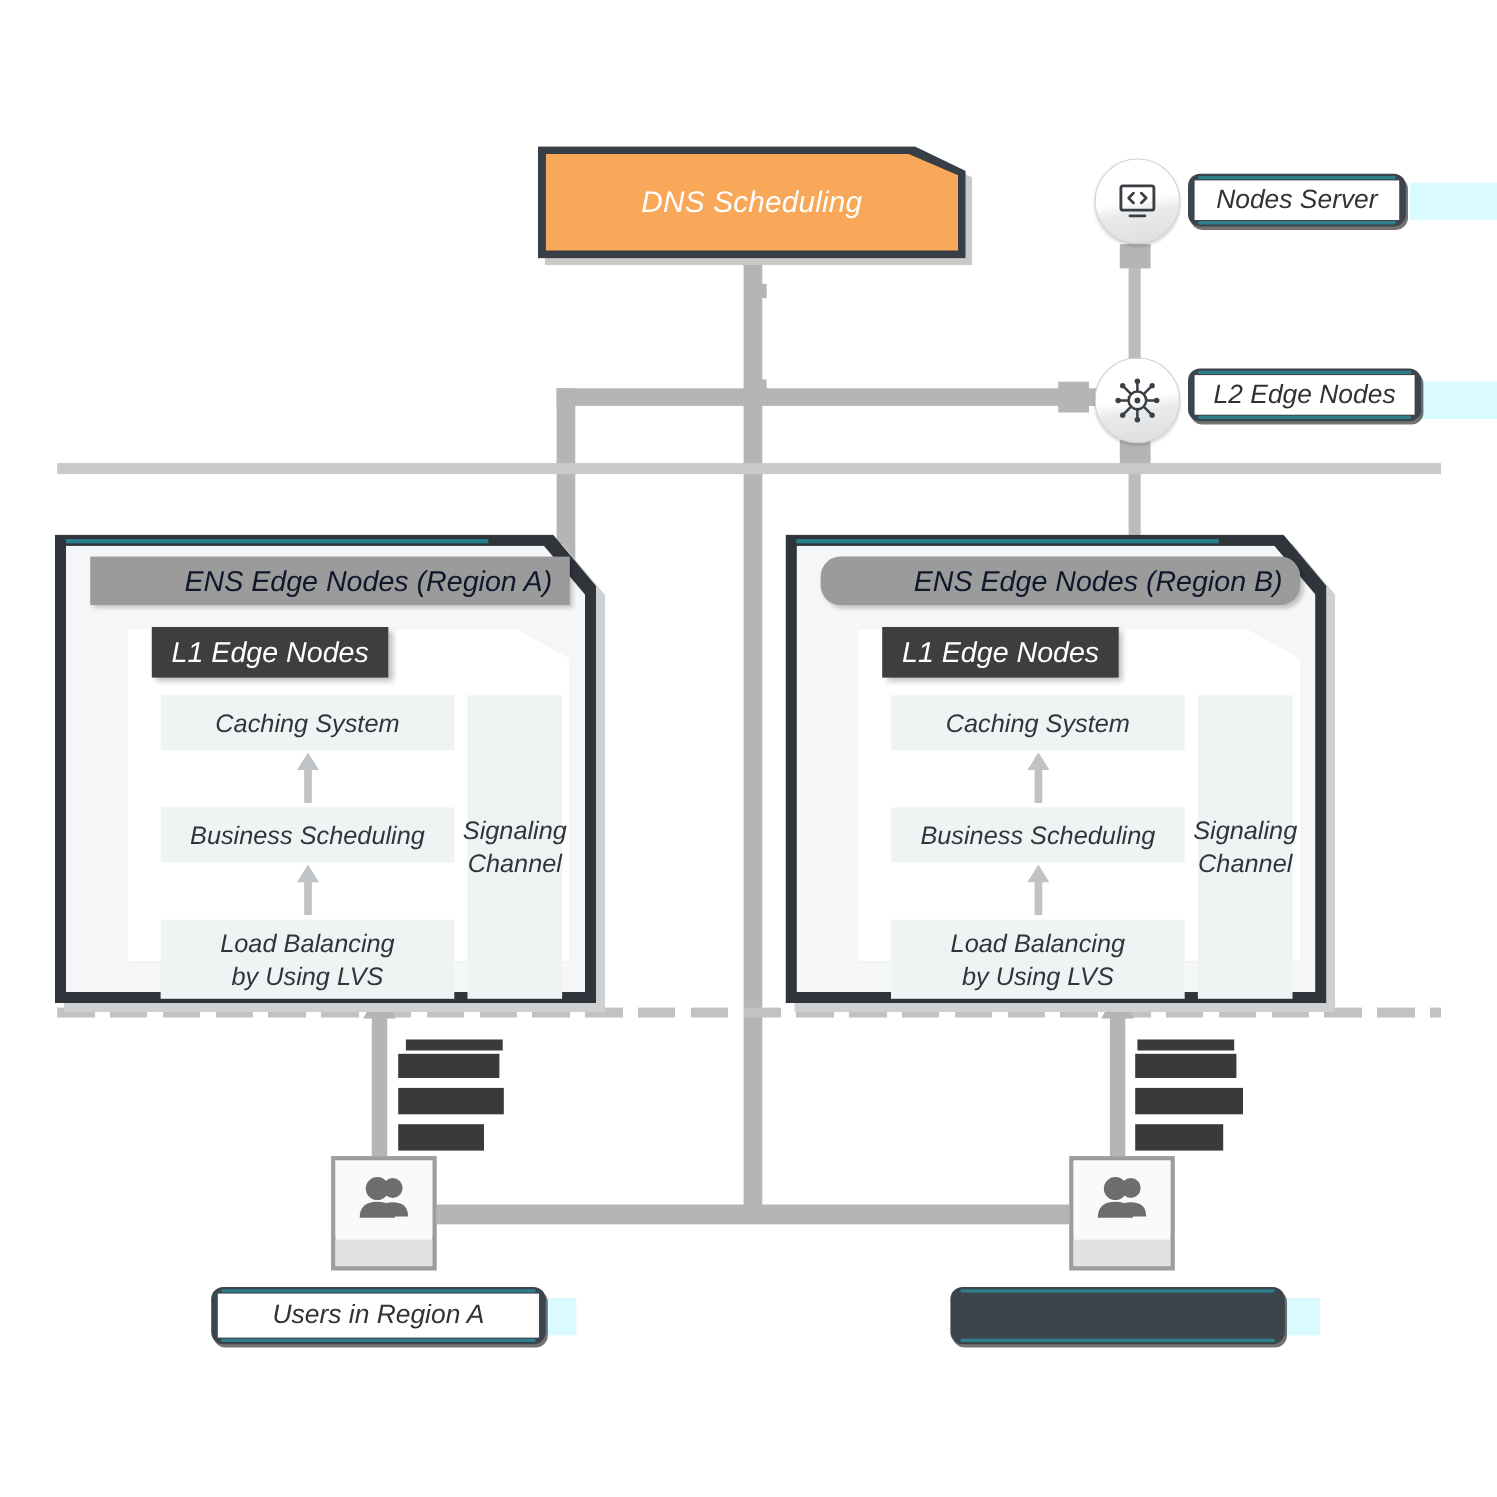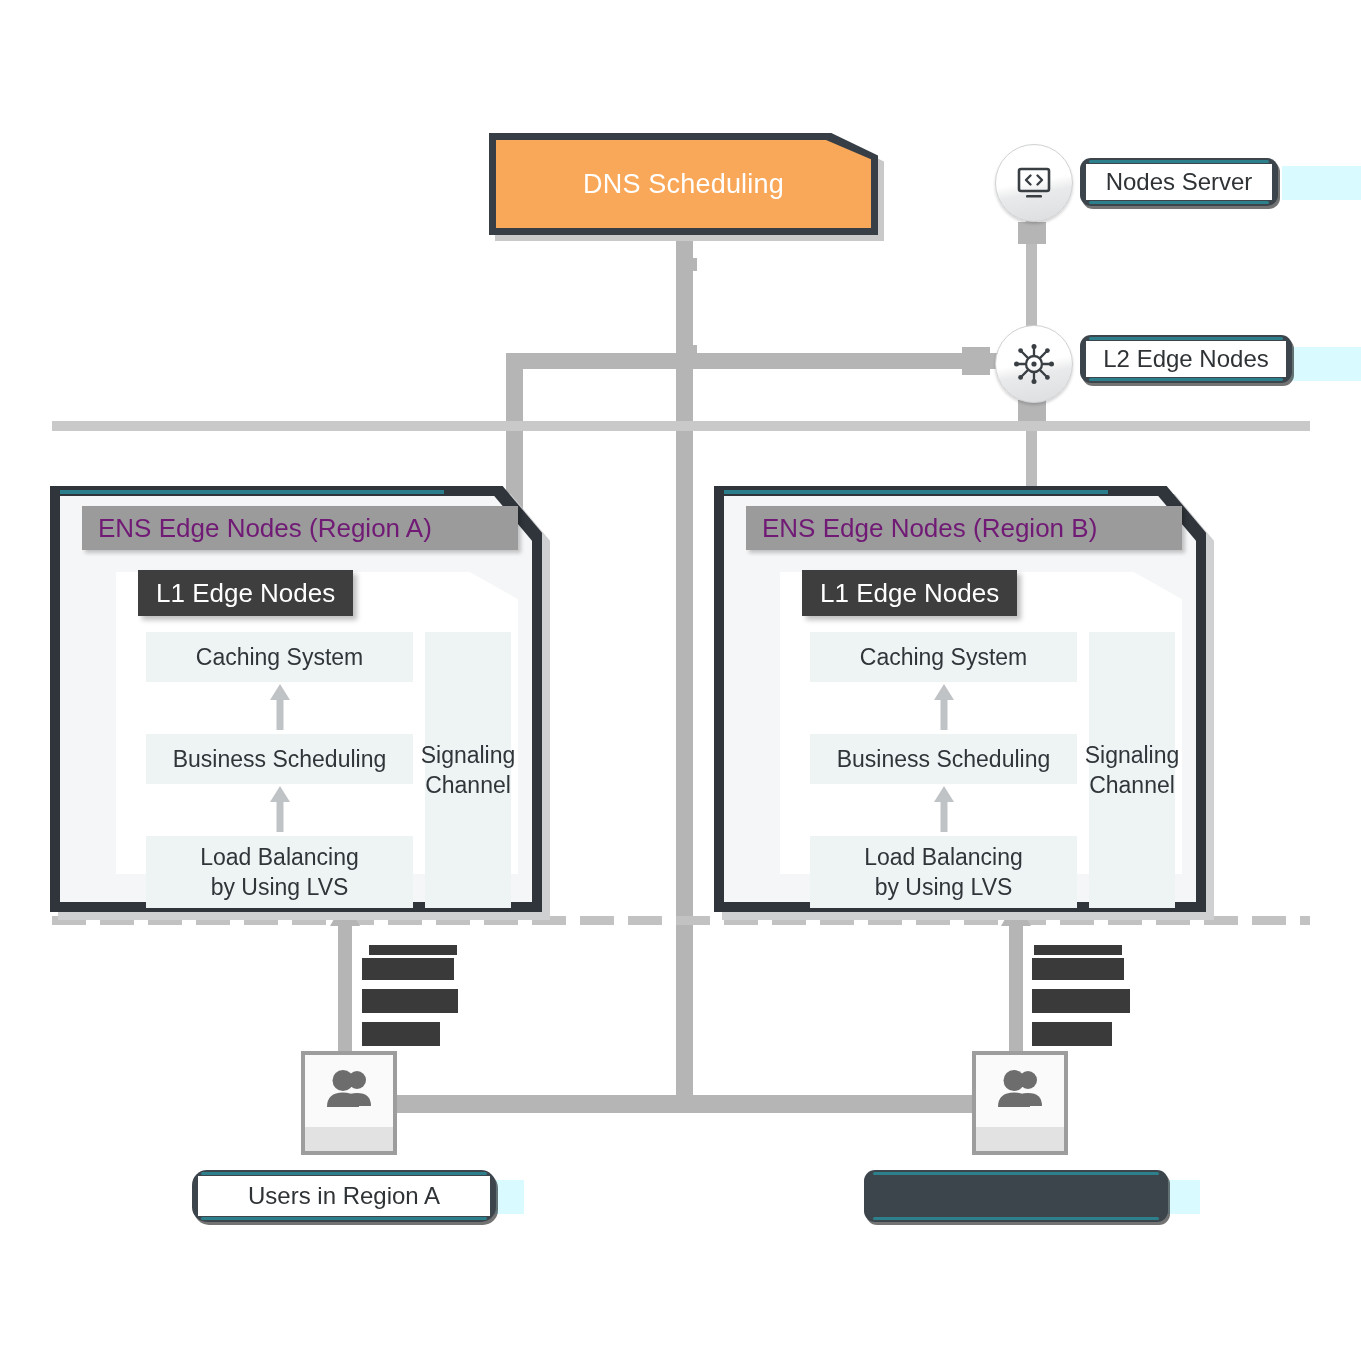--- a/index.html
+++ b/index.html
@@ -1,17 +1,17 @@
 <!DOCTYPE html>
 <html><head>
 <meta charset="utf-8">
 <style>
   html,body{margin:0;padding:0;background:#ffffff;}
   body{width:1361px;height:1361px;font-family:"Liberation Sans",sans-serif;overflow:hidden;}
-  #stage{position:relative;width:1100px;height:1361px;background:#fff;}
+  #stage{position:relative;width:1100px;height:1361px;background:#fff;font-style:italic;}
 
   
   .abs{position:absolute;}
 
   
   .wire{position:absolute;background:#b5b5b5;}
   .wire-thin{position:absolute;background:#bcbcbc;}
   .rail{position:absolute;background:#c9c9c9;}
   .dashrail{position:absolute;height:9px;
     background:repeating-linear-gradient(to right,#c2c2c2 0 34px,rgba(0,0,0,0) 34px 48px);}
@@ -47,22 +47,22 @@
   
   .ens{position:absolute;}
   .ens .outer-shadow{position:absolute;left:8px;top:8px;right:-8px;bottom:-8px;background:#cfd0d1;
     clip-path:polygon(0 0, 92% 0, 100% 11%, 100% 100%, 0 100%);}
   .ens .outer{position:absolute;left:0;top:0;width:100%;height:100%;background:#2f353b;
     clip-path:polygon(0 0, 92% 0, 100% 11%, 100% 100%, 0 100%);}
   .ens .tealstrip{position:absolute;left:10px;top:4px;width:78%;height:4px;background:#2a7e8c;}
   .ens .panel{position:absolute;left:10px;top:10px;right:10px;bottom:10px;background:#f4f6f7;
     clip-path:polygon(0 0, 92% 0, 100% 11%, 100% 100%, 0 100%);}
   .ens .titlebar{position:absolute;left:32px;top:20px;height:44px;background:#9b9b9b;
-    display:flex;align-items:center;padding:0 16px;color:#701a75;font-size:26px;
-    box-shadow:3px 3px 4px rgba(0,0,0,.22);}
+    display:flex;align-items:center;padding:0 16px;color:#0f172a;font-size:26px;
+    box-shadow:3px 3px 4px rgba(0,0,0,.22);justify-content:flex-end;}
 
   .l1card{position:absolute;background:#ffffff;
     clip-path:polygon(0 0, 88% 0, 100% 9%, 100% 100%, 0 100%);
     box-shadow:0 3px 8px rgba(0,0,0,.13);}
   .l1badge{position:absolute;height:46px;background:#3e3e3e;display:flex;align-items:center;
     padding:0 18px;color:#ffffff;font-size:26px;box-shadow:4px 4px 5px rgba(0,0,0,.25);}
 
   .sbox{position:absolute;background:#eef4f4;display:flex;align-items:center;
     justify-content:center;text-align:center;color:#303539;font-size:23px;line-height:1.32;}
 
@@ -211,21 +211,21 @@
       <span>Signaling</span>
       <span>Channel</span>
     </div>
   </div>
 
   <div class="ens" style="left:714px;top:486px;width:492px;height:426px;">
     <div class="outer-shadow"></div>
     <div class="outer"></div>
     <div class="tealstrip"></div>
     <div class="panel"></div>
-    <div class="titlebar" style="width:404px;">
+    <div class="titlebar" style="width:404px;border-radius:18px;">
       <span>ENS Edge Nodes (Region B)</span>
     </div>
 
     <div class="l1card" style="left:66px;top:86px;width:402px;height:302px;"></div>
     <div class="l1badge" style="left:88px;top:84px;">
       <span>L1 Edge Nodes</span>
     </div>
 
     <div class="sbox" style="left:96px;top:146px;width:267px;height:50px;">Caching System</div>
     <div class="uparrow" style="left:218px;top:198px;">
@@ -281,21 +281,21 @@
         <circle cx="34" cy="12" r="9" fill="#6d6d6d"></circle>
         <path d="M20 38 q0-13 14-13 q14 0 14 13 z" fill="#6d6d6d"></path>
         <circle cx="20" cy="12.5" r="10.5" fill="#6d6d6d"></circle>
         <path d="M4 39 q0-14.5 16-14.5 q16 0 16 14.5 z" fill="#6d6d6d"></path>
       </svg>
     </div>
     <div class="strip"></div>
   </div>
 
   <div class="cyanbar" style="left:490px;top:1180px;width:34px;"></div>
-  <div class="pill" style="left:192px;top:1170px;width:304px;height:52px;border-radius:15px;">
+  <div class="pill" style="left:192px;top:1170px;width:304px;height:52px;">
     <div class="tealtop"></div>
     <div class="tealbot"></div>
     <div class="inner">Users in Region A</div>
   </div>
 
   <div class="cyanbar" style="left:1162px;top:1180px;width:38px;"></div>
   <div class="pill" style="left:864px;top:1170px;width:304px;height:52px;">
     <div class="tealtop"></div>
     <div class="tealbot"></div>
   </div>

